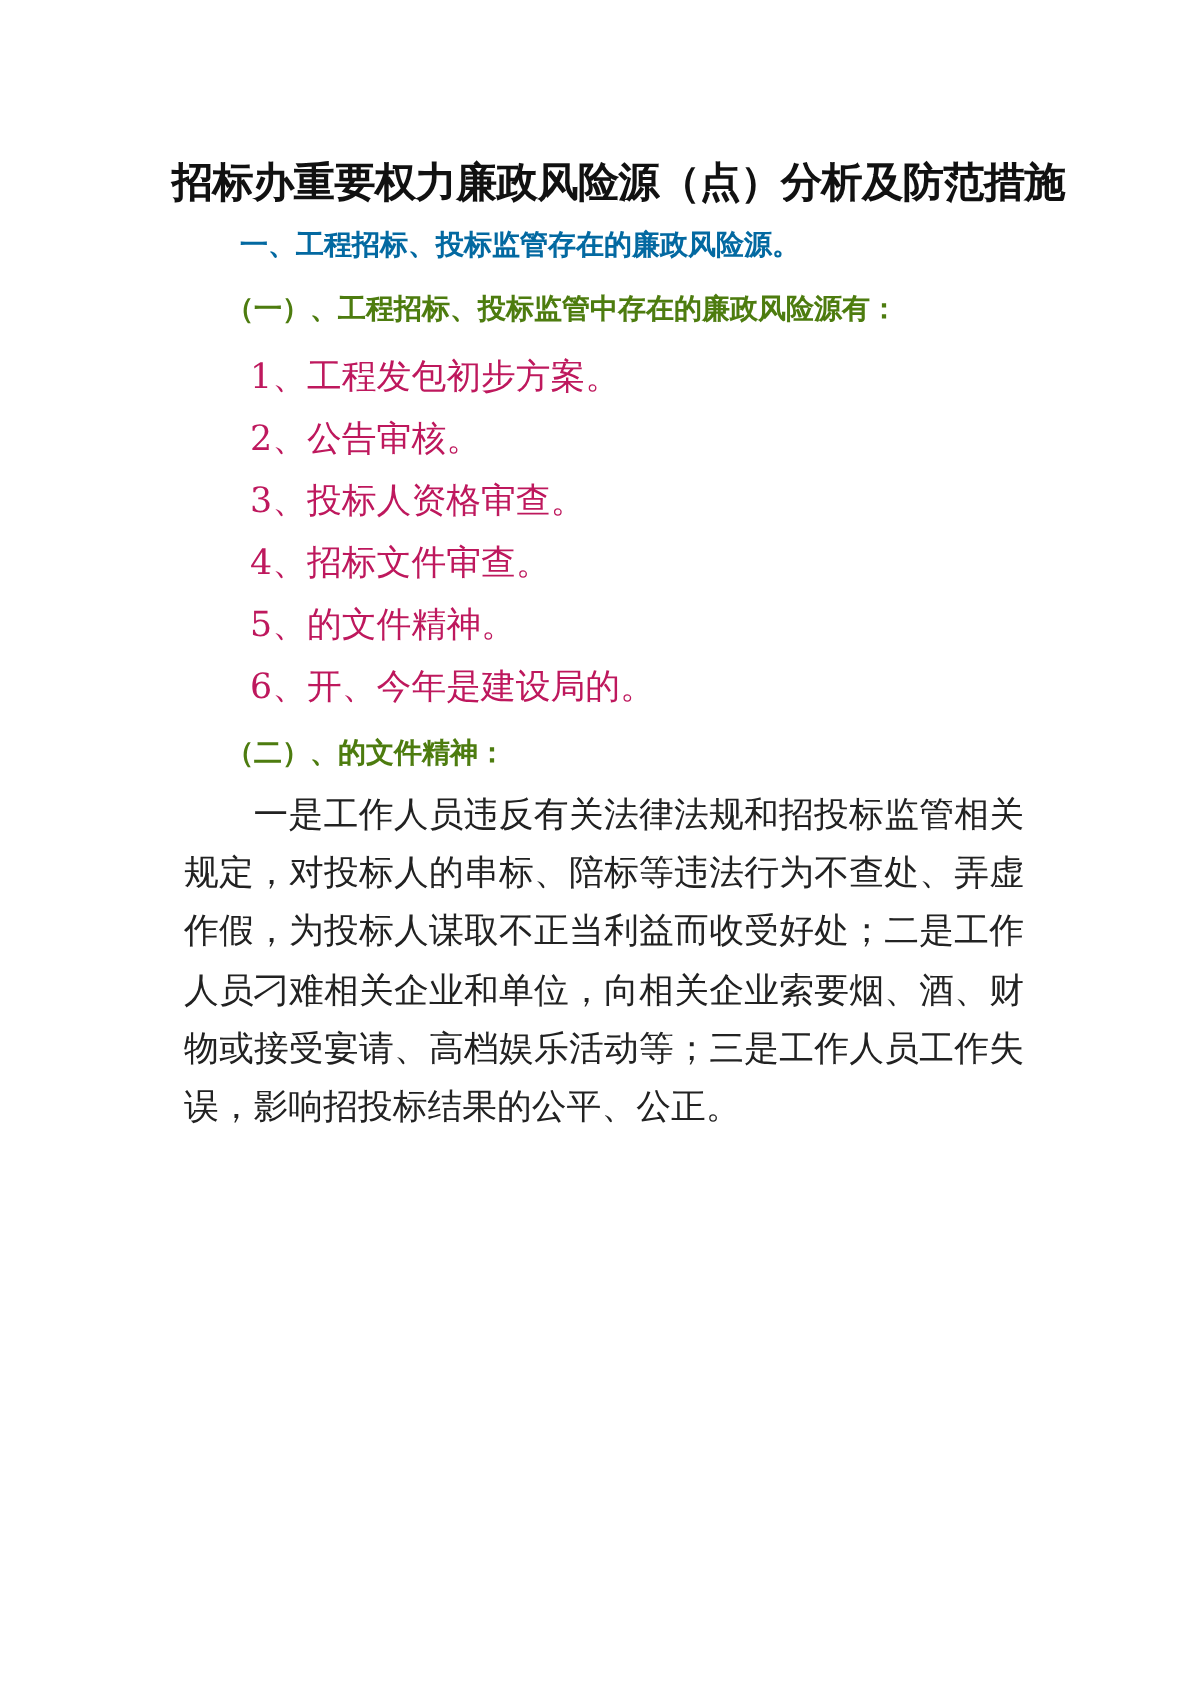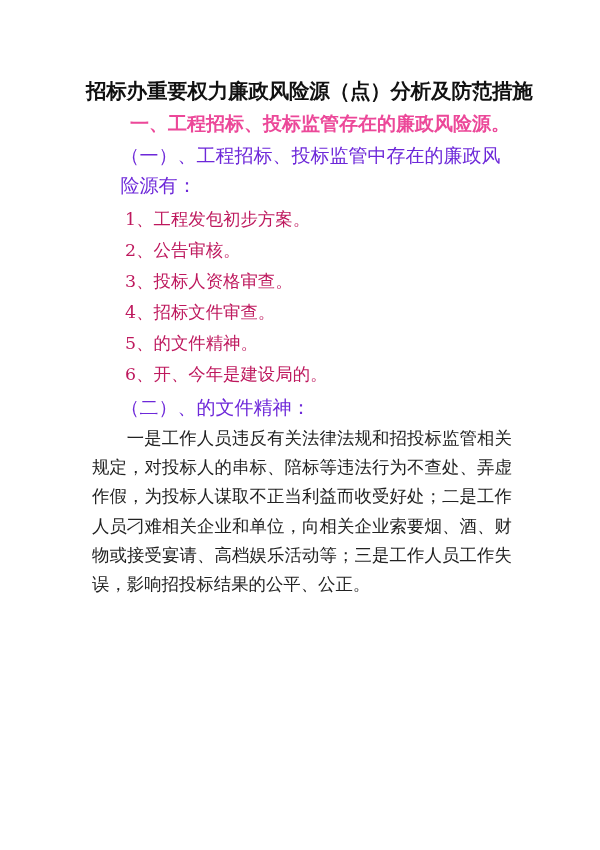--- a/index.html
+++ b/index.html
@@ -36,34 +36,34 @@
       font-size: 17.4px;
       line-height: 29.2px;
       text-align: justify;
       text-indent: 2em;
       margin: 0;
       color: #222;
     }
     .heading1 {
       font-family: "DejaVu Sans", sans-serif;
       font-weight: bold;
-      font-size: 19px;
+      font-size: 14px;
       line-height: 30px;
       margin: 3px 0 0 0;
       padding-left: 2em;
-      color: #ec4899;
+      color: #0369a1;
     }
     .heading2 {
       font-family: "DejaVu Sans", sans-serif;
-      font-weight: normal;
-      font-size: 19px;
+      font-weight: bold;
+      font-size: 14px;
       line-height: 30px;
       margin: 2px 0 0 0;
       padding-left: 1.5em;
-      color: #6d28d9;
+      color: #4d7c0f;
     }
     .list {
       margin: 4px 0 0 0;
       padding: 0;
       list-style: none;
     }
     .list li {
       font-family: "DejaVu Serif", serif;
       font-size: 17.4px;
       line-height: 31px;

